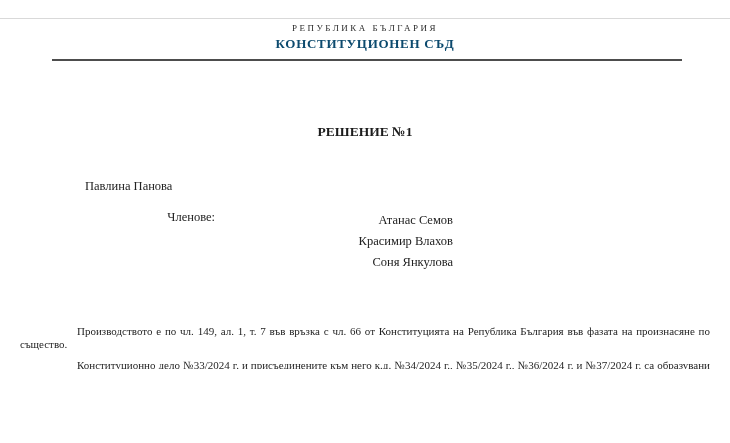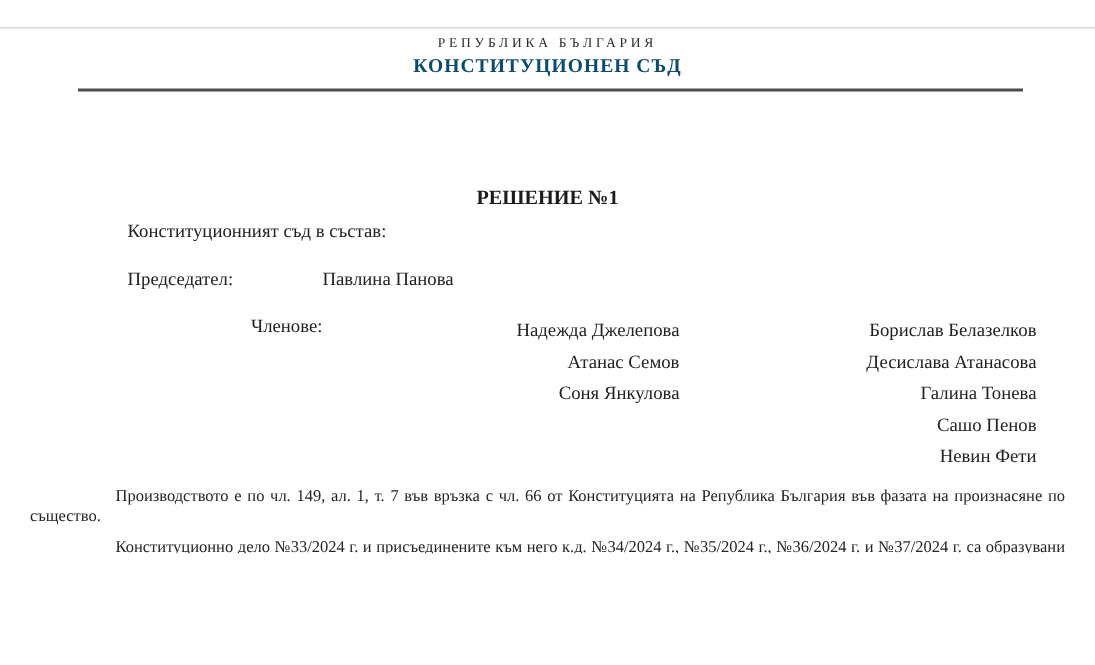--- a/index.html
+++ b/index.html
@@ -103,40 +103,31 @@
   <div class="header">
     <div class="header-country">РЕПУБЛИКА БЪЛГАРИЯ</div>
     <div class="header-institution">КОНСТИТУЦИОНЕН СЪД</div>
   </div>
 
   <div class="header-rule"></div>
 
   <div class="decision-title">РЕШЕНИЕ №1</div>
 
 
-  <div class="composition-intro">Конституционният съд в състав:</div>
 
   <div class="chair-row">
-    <div class="role-label">Председател:</div>
     <div class="chair-name">Павлина Панова</div>
   </div>
 
   <div class="members-row">
     <div class="role-label">Членове:</div>
     <div class="members-col">
-      <div>Надежда Джелепова</div>
       <div>Атанас Семов</div>
+      <div>Красимир Влахов</div>
       <div>Соня Янкулова</div>
-    </div>
-    <div class="members-col">
-      <div>Борислав Белазелков</div>
-      <div>Десислава Атанасова</div>
-      <div>Галина Тонева</div>
-      <div>Сашо Пенов</div>
-      <div>Невин Фети</div>
     </div>
   </div>
 
   <div class="body-text">
     <p class="indent">Производството е по чл. 149, ал. 1, т. 7 във връзка с чл. 66 от Конституцията на Република България във фазата на произнасяне по същество.</p>
     <p class="indent">Конституционно дело №33/2024 г. и присъединените към него к.д. №34/2024 г., №35/2024 г., №36/2024 г. и №37/2024 г. са образувани по искане на народни представители от 50-ото и от 51-вото Народно събрание за установяване на незаконност на изборите за народни представители в 51-вото Народно събрание, произведени на 27.10.2024 г., резултатите от които са обявени с Решение №3972-НС от 30.10.2024 г. на Централната избирателна комисия, съответно за установяване на незаконност на избора на всеки един от обявените с Решение № 3998-НС от 31.10.2024 г. на Централната избирателна комисия за избрани народни</p>
   </div>
 
 </div>
 

